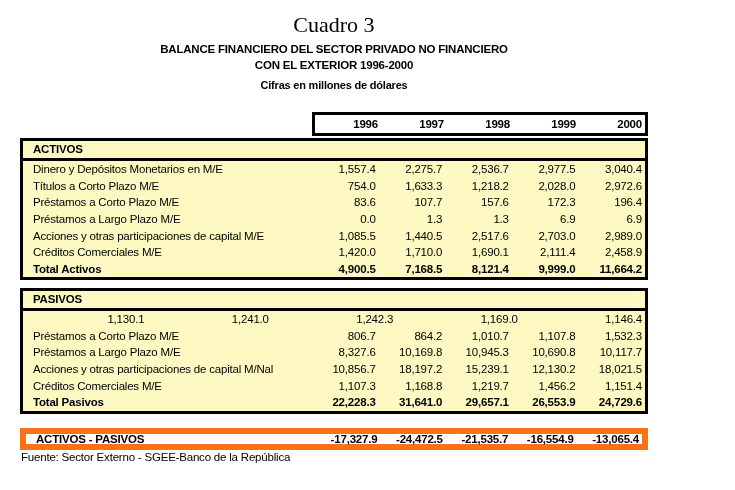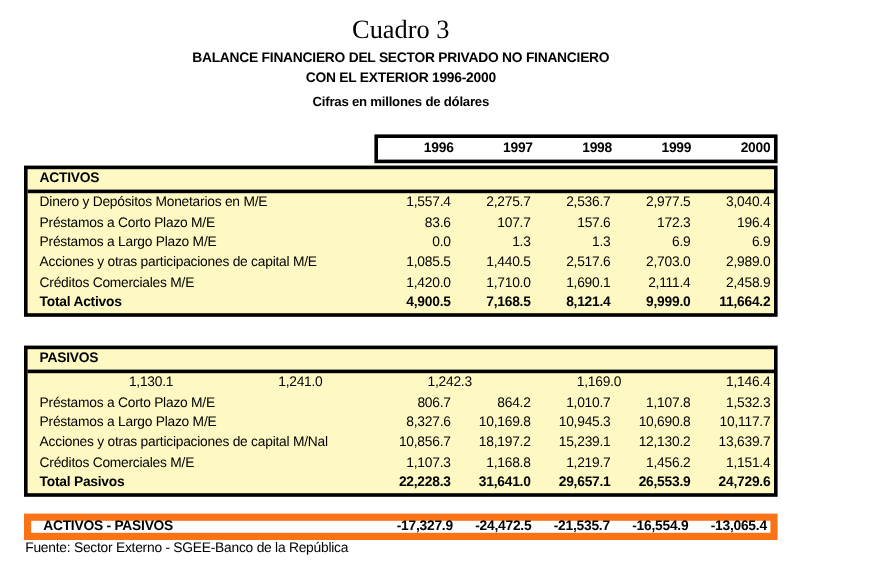--- a/index.html
+++ b/index.html
@@ -93,20 +93,30 @@
         <span class="row-label">Dinero y Depósitos Monetarios en M/E</span>
         <span class="cells">
           <span class="cell">1,557.4</span>
           <span class="cell">2,275.7</span>
           <span class="cell">2,536.7</span>
           <span class="cell">2,977.5</span>
           <span class="cell">3,040.4</span>
         </span>
       </div>
       <div class="trow">
+        <span class="row-label">Títulos a Corto Plazo M/E</span>
+        <span class="cells">
+          <span class="cell">754.0</span>
+          <span class="cell">1,633.3</span>
+          <span class="cell">1,218.2</span>
+          <span class="cell">2,028.0</span>
+          <span class="cell">2,972.6</span>
+        </span>
+      </div>
+      <div class="trow">
         <span class="row-label">Préstamos a Corto Plazo M/E</span>
         <span class="cells">
           <span class="cell">83.6</span>
           <span class="cell">107.7</span>
           <span class="cell">157.6</span>
           <span class="cell">172.3</span>
           <span class="cell">196.4</span>
         </span>
       </div>
       <div class="trow">
@@ -181,21 +191,21 @@
           <span class="cell">10,117.7</span>
         </span>
       </div>
       <div class="trow">
         <span class="row-label">Acciones y otras participaciones de capital M/Nal</span>
         <span class="cells">
           <span class="cell">10,856.7</span>
           <span class="cell">18,197.2</span>
           <span class="cell">15,239.1</span>
           <span class="cell">12,130.2</span>
-          <span class="cell">13,639.7</span>
+          <span class="cell">18,021.5</span>
         </span>
       </div>
       <div class="trow">
         <span class="row-label">Créditos Comerciales M/E</span>
         <span class="cells">
           <span class="cell">1,107.3</span>
           <span class="cell">1,168.8</span>
           <span class="cell">1,219.7</span>
           <span class="cell">1,456.2</span>
           <span class="cell">1,151.4</span>

